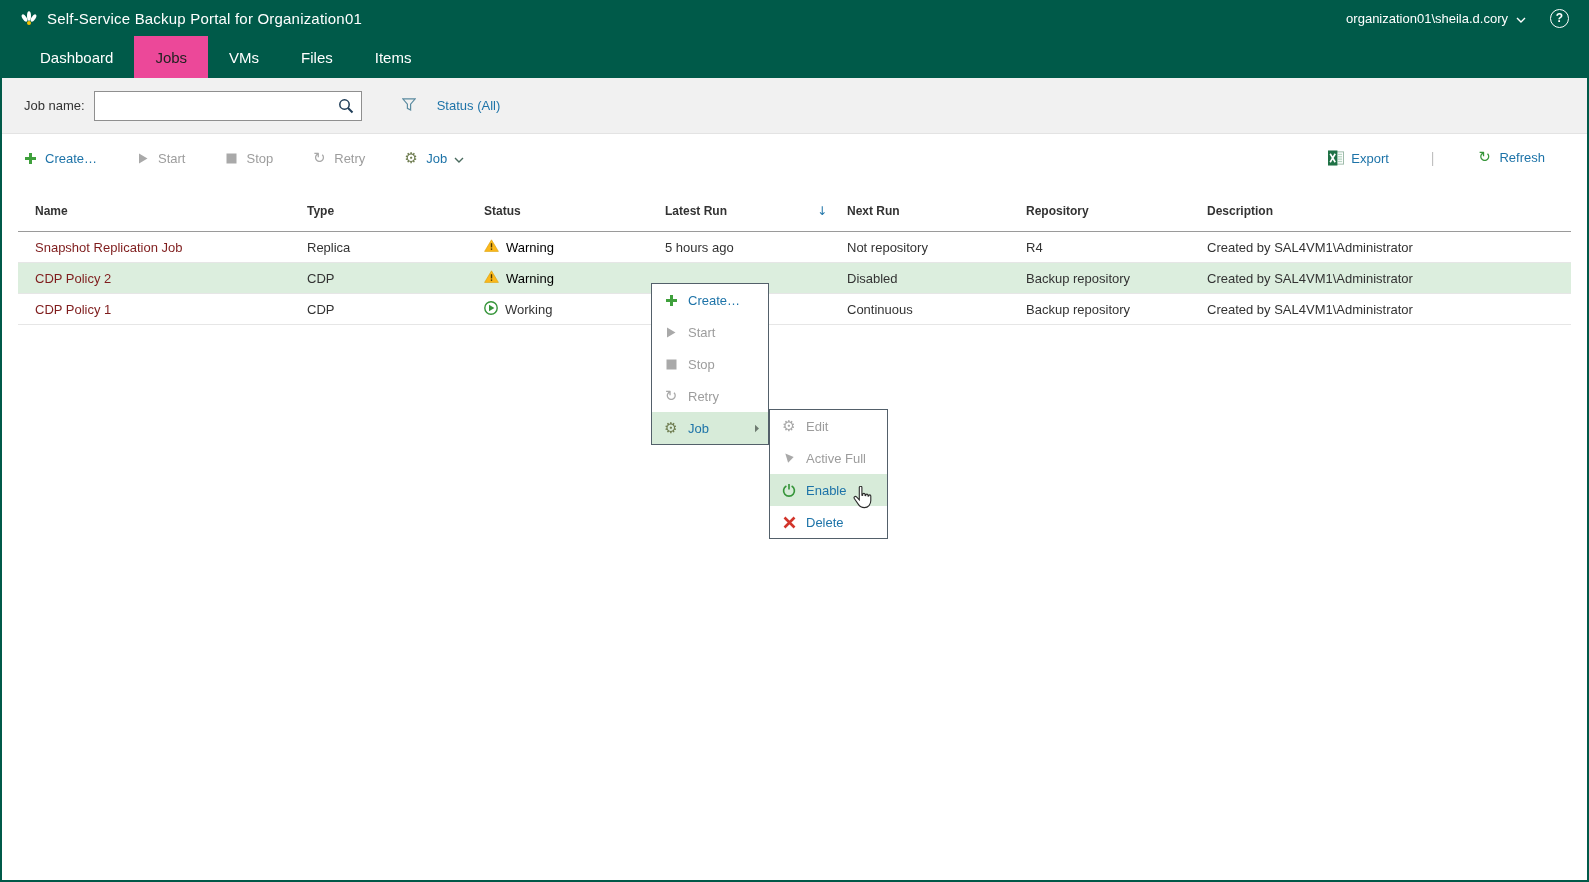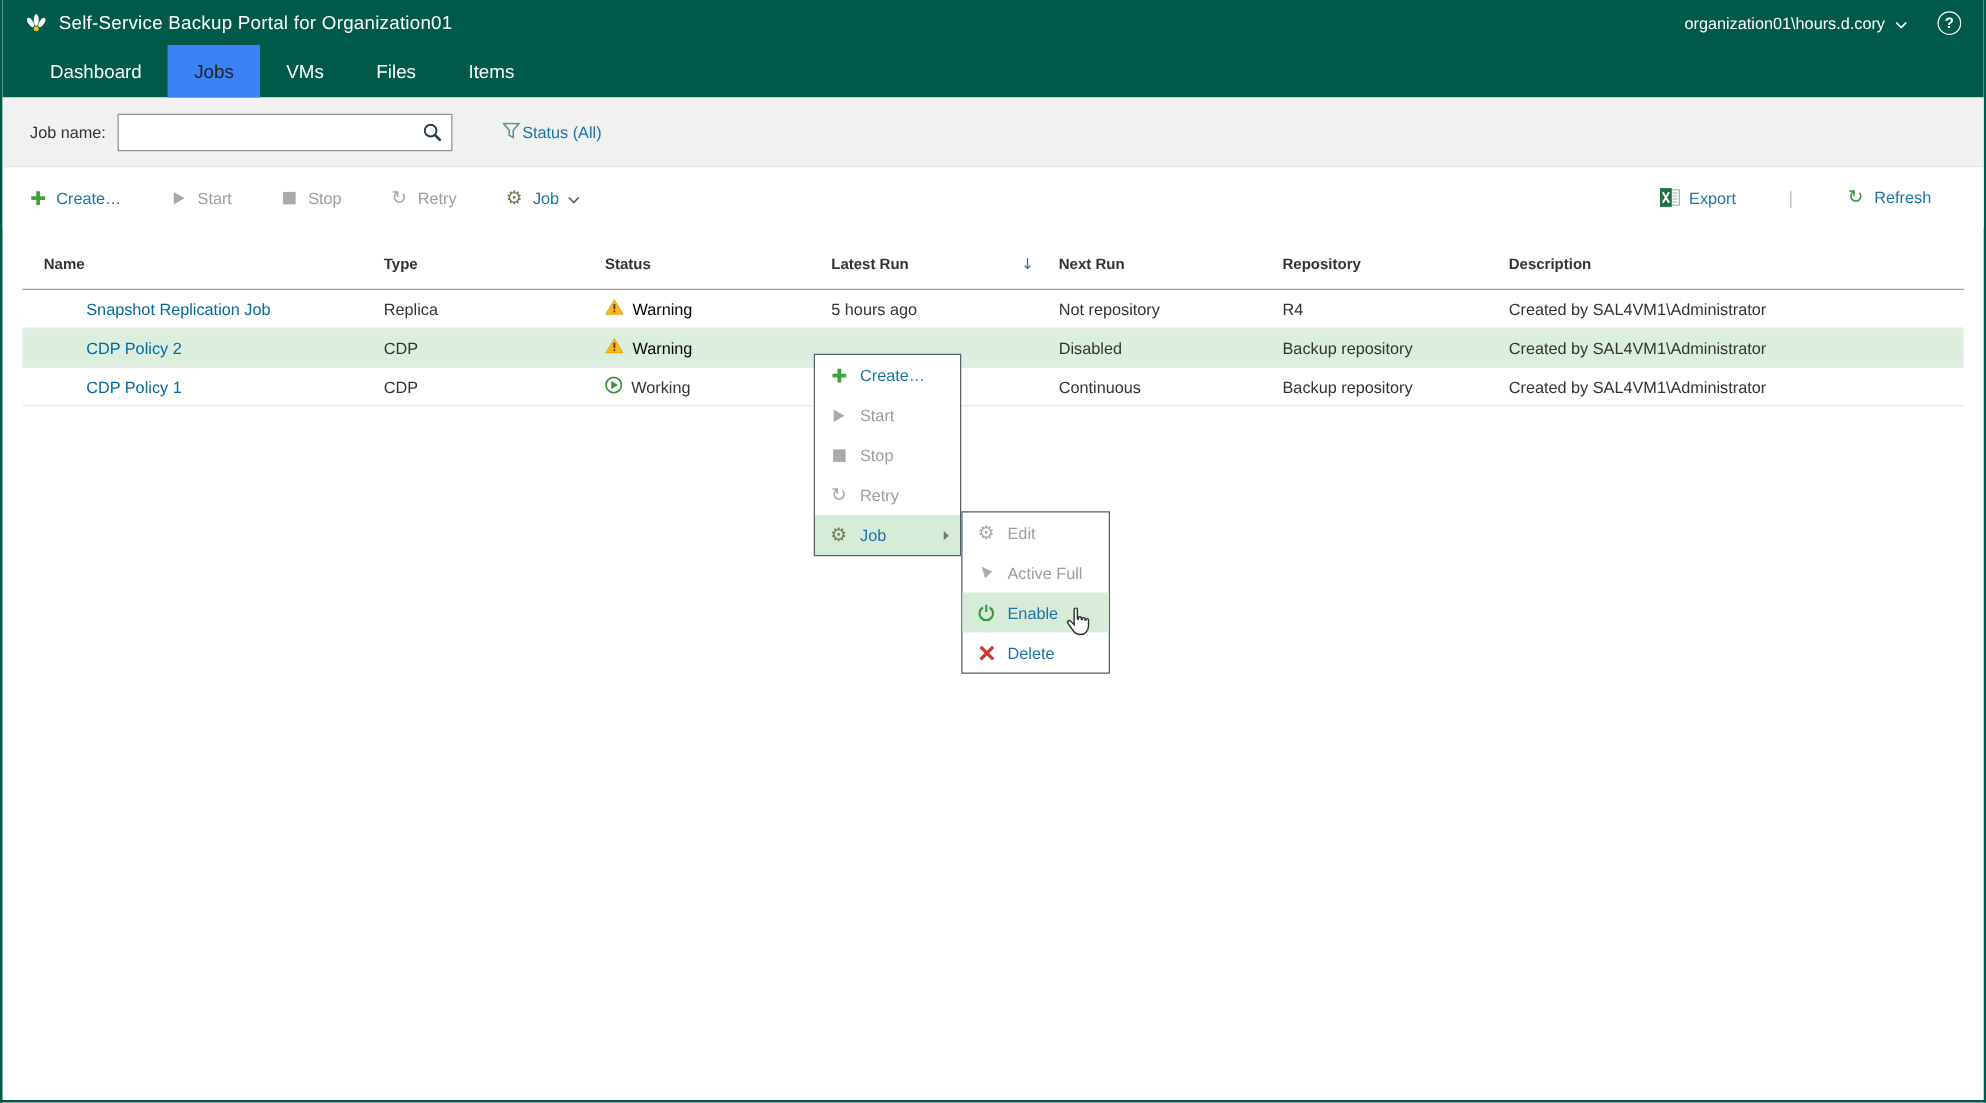--- a/index.html
+++ b/index.html
@@ -17,31 +17,31 @@
   .topbar-right { margin-left: auto; display: flex; align-items: center; }
   .user { font-size: 13px; display: flex; align-items: center; gap: 8px; cursor: pointer; }
   .help-circle { width: 19px; height: 19px; border: 1.5px solid #fff; border-radius: 50%;
                  display: flex; align-items: center; justify-content: center;
                  font-size: 12px; font-weight: bold; margin-left: 24px; cursor: pointer; }
 
   
   .tabs { height: 42px; background: #005a49; display: flex; padding-left: 17px; }
   .tab { padding: 0 21px; display: flex; align-items: center; color: #fff;
          font-size: 15px; cursor: pointer; }
-  .tab.active { background: #3b82f6; color: #222; }
+  .tab.active { background: #ec4899; color: #222; }
 
   
   .filterbar { height: 56px; background: #f1f1f1; display: flex; align-items: center;
                padding-left: 22px; font-size: 13px; color: #333;
                border-bottom: 1px solid #e3e3e3; }
   .searchbox { position: relative; margin-left: 9px; }
   .searchbox input { width: 268px; height: 30px; border: 1px solid #8f8f8f;
                      padding: 0 34px 0 8px; font-size: 13px; font-family: inherit; background:#fff; }
   .search-icon { position: absolute; right: 8px; top: 7px; cursor: pointer; }
-  .status-filter { display: flex; align-items: center; gap: 2px; margin-left: 40px;
+  .status-filter { display: flex; align-items: center; gap: 21px; margin-left: 40px;
                    color: #1d73a8; cursor: pointer; }
 
   
   .toolbar { height: 48px; display: flex; align-items: center;
              padding: 0 42px 0 20px; font-size: 13px; background: #fff; }
   .tb-item { display: flex; align-items: center; gap: 7px; margin-right: 38px; white-space: nowrap; }
   .tb-item.disabled { color: #9d9d9d; }
   .tb-item.link { color: #1d73a8; cursor: pointer; }
   .tb-right { margin-left: auto; display: flex; align-items: flex-start; gap: 28px; }
   .tb-right .tb-item { margin-right: 0; }
@@ -58,21 +58,21 @@
                   grid-template-columns: 272px 177px 181px 182px 179px 181px 1fr;
                   align-items: center; padding-left: 17px; }
   .thead { height: 42px; font-weight: bold; font-size: 12px; color: #333;
            border-bottom: 1px solid #9a9a9a; }
   .hdr-latest { display: flex; align-items: center; gap: 28px; }
   .sort-icon { color: #1d73a8; margin-left: 62px; font-weight: normal;
                font-family: "DejaVu Sans", sans-serif; }
   .trow { height: 31px; font-size: 13px; color: #333; border-bottom: 1px solid #e6e6e6;
           cursor: default; }
   .trow.selected { background: #dceede; }
-  .cell-link { color: #0369a1; cursor: pointer; margin-left: 34px; }
+  .cell-link { color: #7f1d1d; cursor: pointer; }
   .status-cell { display: flex; align-items: center; gap: 7px; }
   .warn-label { color: #000000; cursor: pointer; }
 
   
   .menu { position: absolute; background: #fff; border: 1px solid #53606a; z-index: 20; }
   .menu.ctx { left: 649px; top: 283px; width: 118px; }
   .menu.sub { left: 767px; top: 409px; width: 119px; }
   .menu-item { height: 32px; display: flex; align-items: center; gap: 9px;
                padding: 0 8px 0 11px; font-size: 13px; white-space: nowrap; }
   .menu-item.enabled { color: #1d73a8; cursor: pointer; }
@@ -95,21 +95,21 @@
           <ellipse cx="4.5" cy="8" rx="2" ry="4.2" transform="rotate(-32 4.5 8)"></ellipse>
           <ellipse cx="9" cy="6" rx="2" ry="4.8"></ellipse>
           <ellipse cx="13.5" cy="8" rx="2" ry="4.2" transform="rotate(32 13.5 8)"></ellipse>
         </g>
         <circle cx="9" cy="13" r="2" fill="#f3c200"></circle>
       </svg>
     </span>
     <span class="title">Self-Service Backup Portal for Organization01</span>
     <div class="topbar-right">
       <div class="user">
-        <span>organization01\hours.d.cory</span>
+        <span>organization01\sheila.d.cory</span>
         <span>
           <svg width="10" height="6" viewBox="0 0 10 6">
               <path d="M1 1 L5 5 L9 1" fill="none" stroke="#fff" stroke-width="1.4"></path>
             </svg>
         </span>
       </div>
       <div class="help-circle">
         <span>?</span>
       </div>
     </div>

